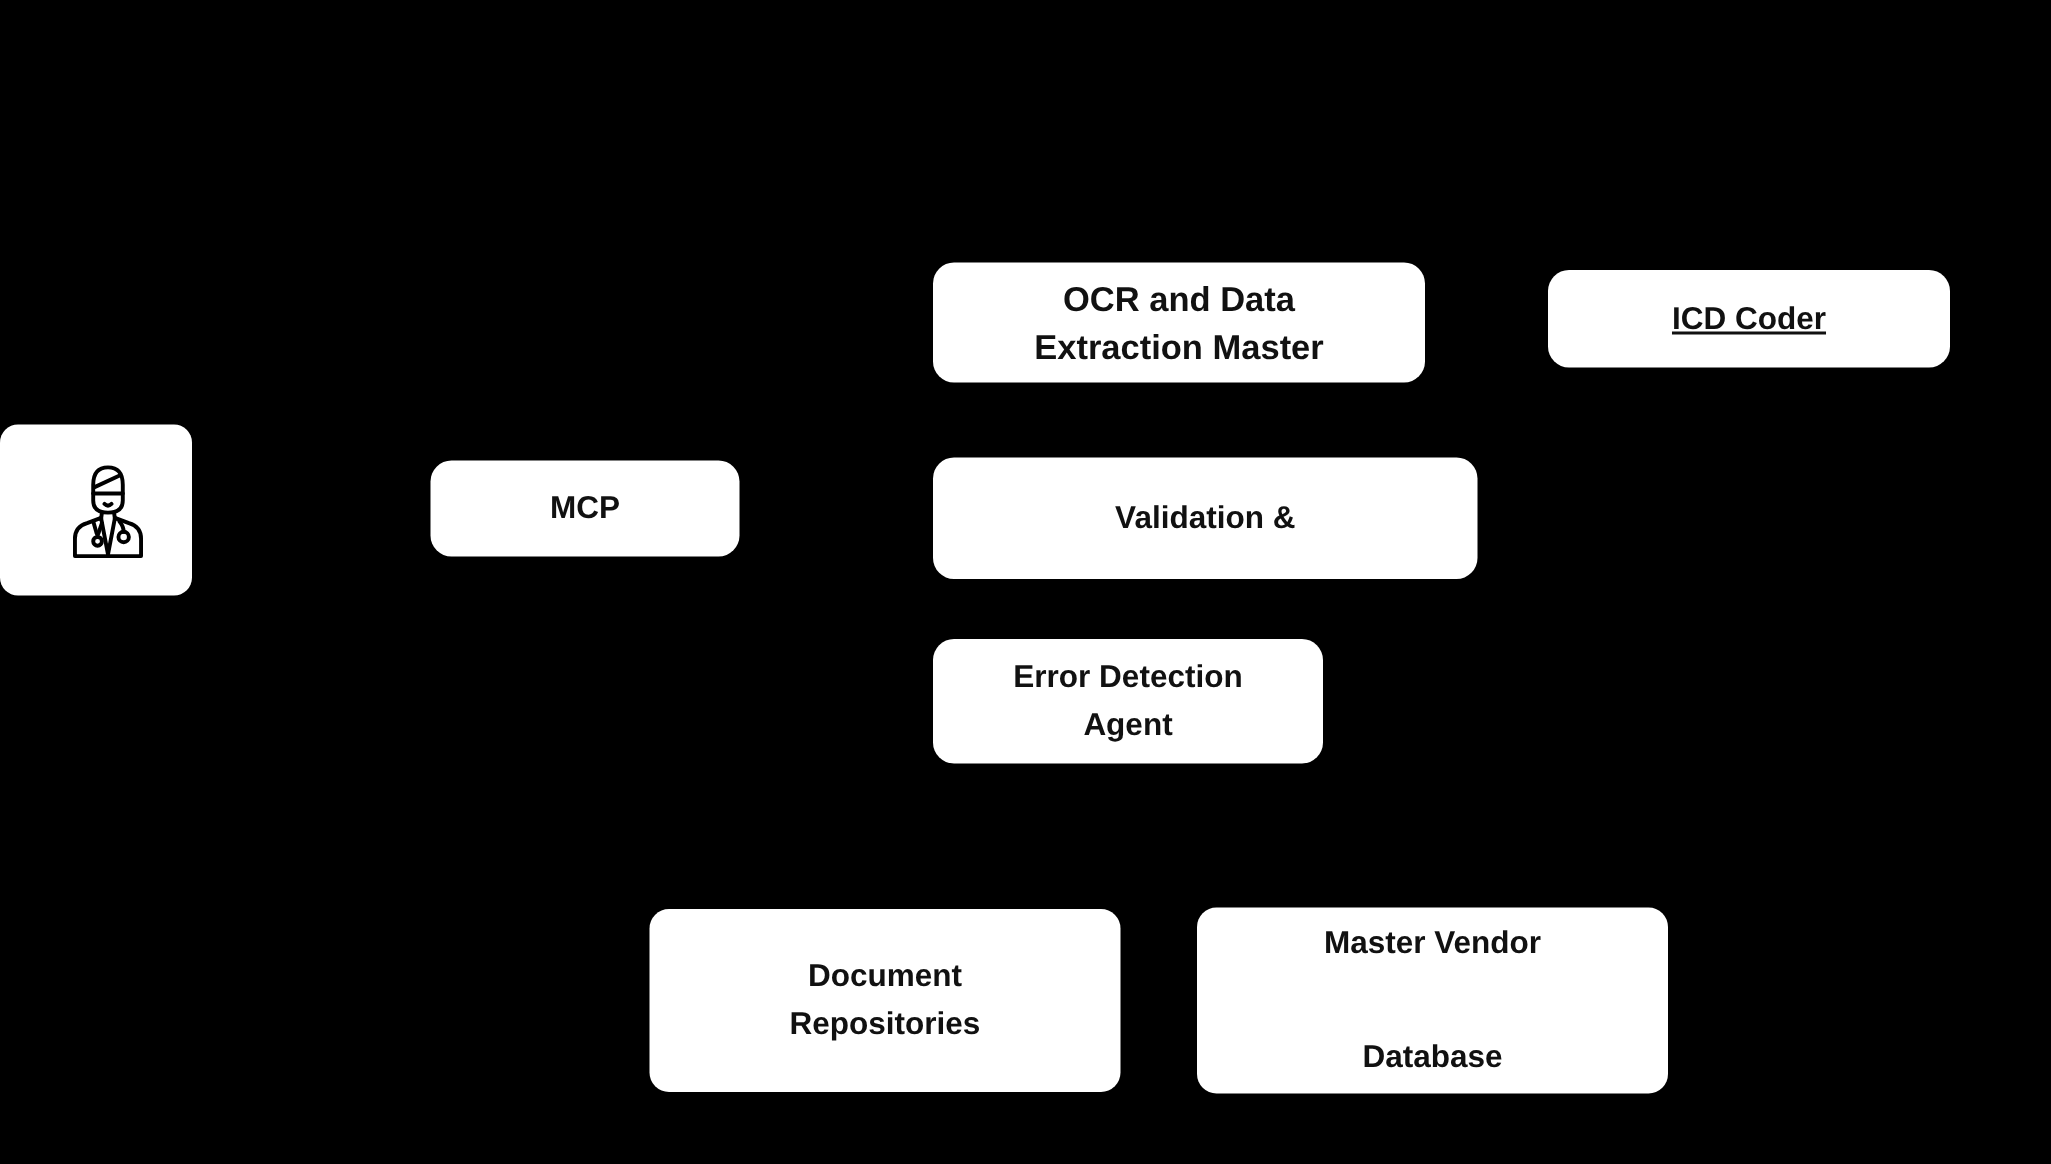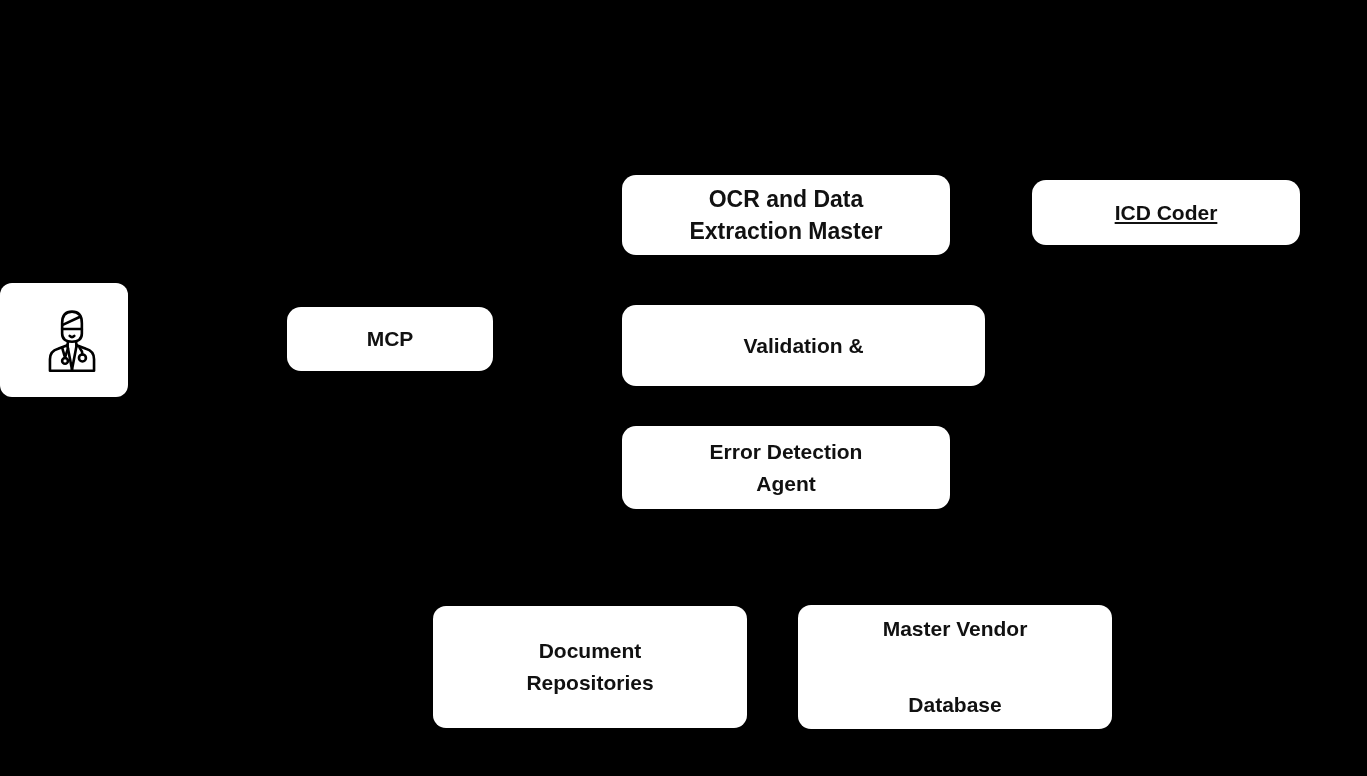--- a/index.html
+++ b/index.html
@@ -45,21 +45,21 @@
   .node-icd {
     left: 1032px; top: 180px; width: 268px; height: 65px;
     font-size: 21px;
     text-decoration: underline;
   }
   .node-validation {
     left: 622px; top: 305px; width: 363px; height: 81px;
     font-size: 21px; line-height: 32px;
   }
   .node-error {
-    left: 622px; top: 426px; width: 328px; height: 83px;
+    left: 622px; top: 426px; width: 260px; height: 83px;
     font-size: 21px; line-height: 32px;
   }
   .node-docrepo {
     left: 433px; top: 606px; width: 314px; height: 122px;
     font-size: 21px; line-height: 32px; border-radius: 13px; text-align: center;
   }
   .node-vendor {
     left: 798px; top: 605px; width: 314px; height: 124px;
     font-size: 21px; line-height: 32px; border-radius: 13px; gap: 44px;
   }

